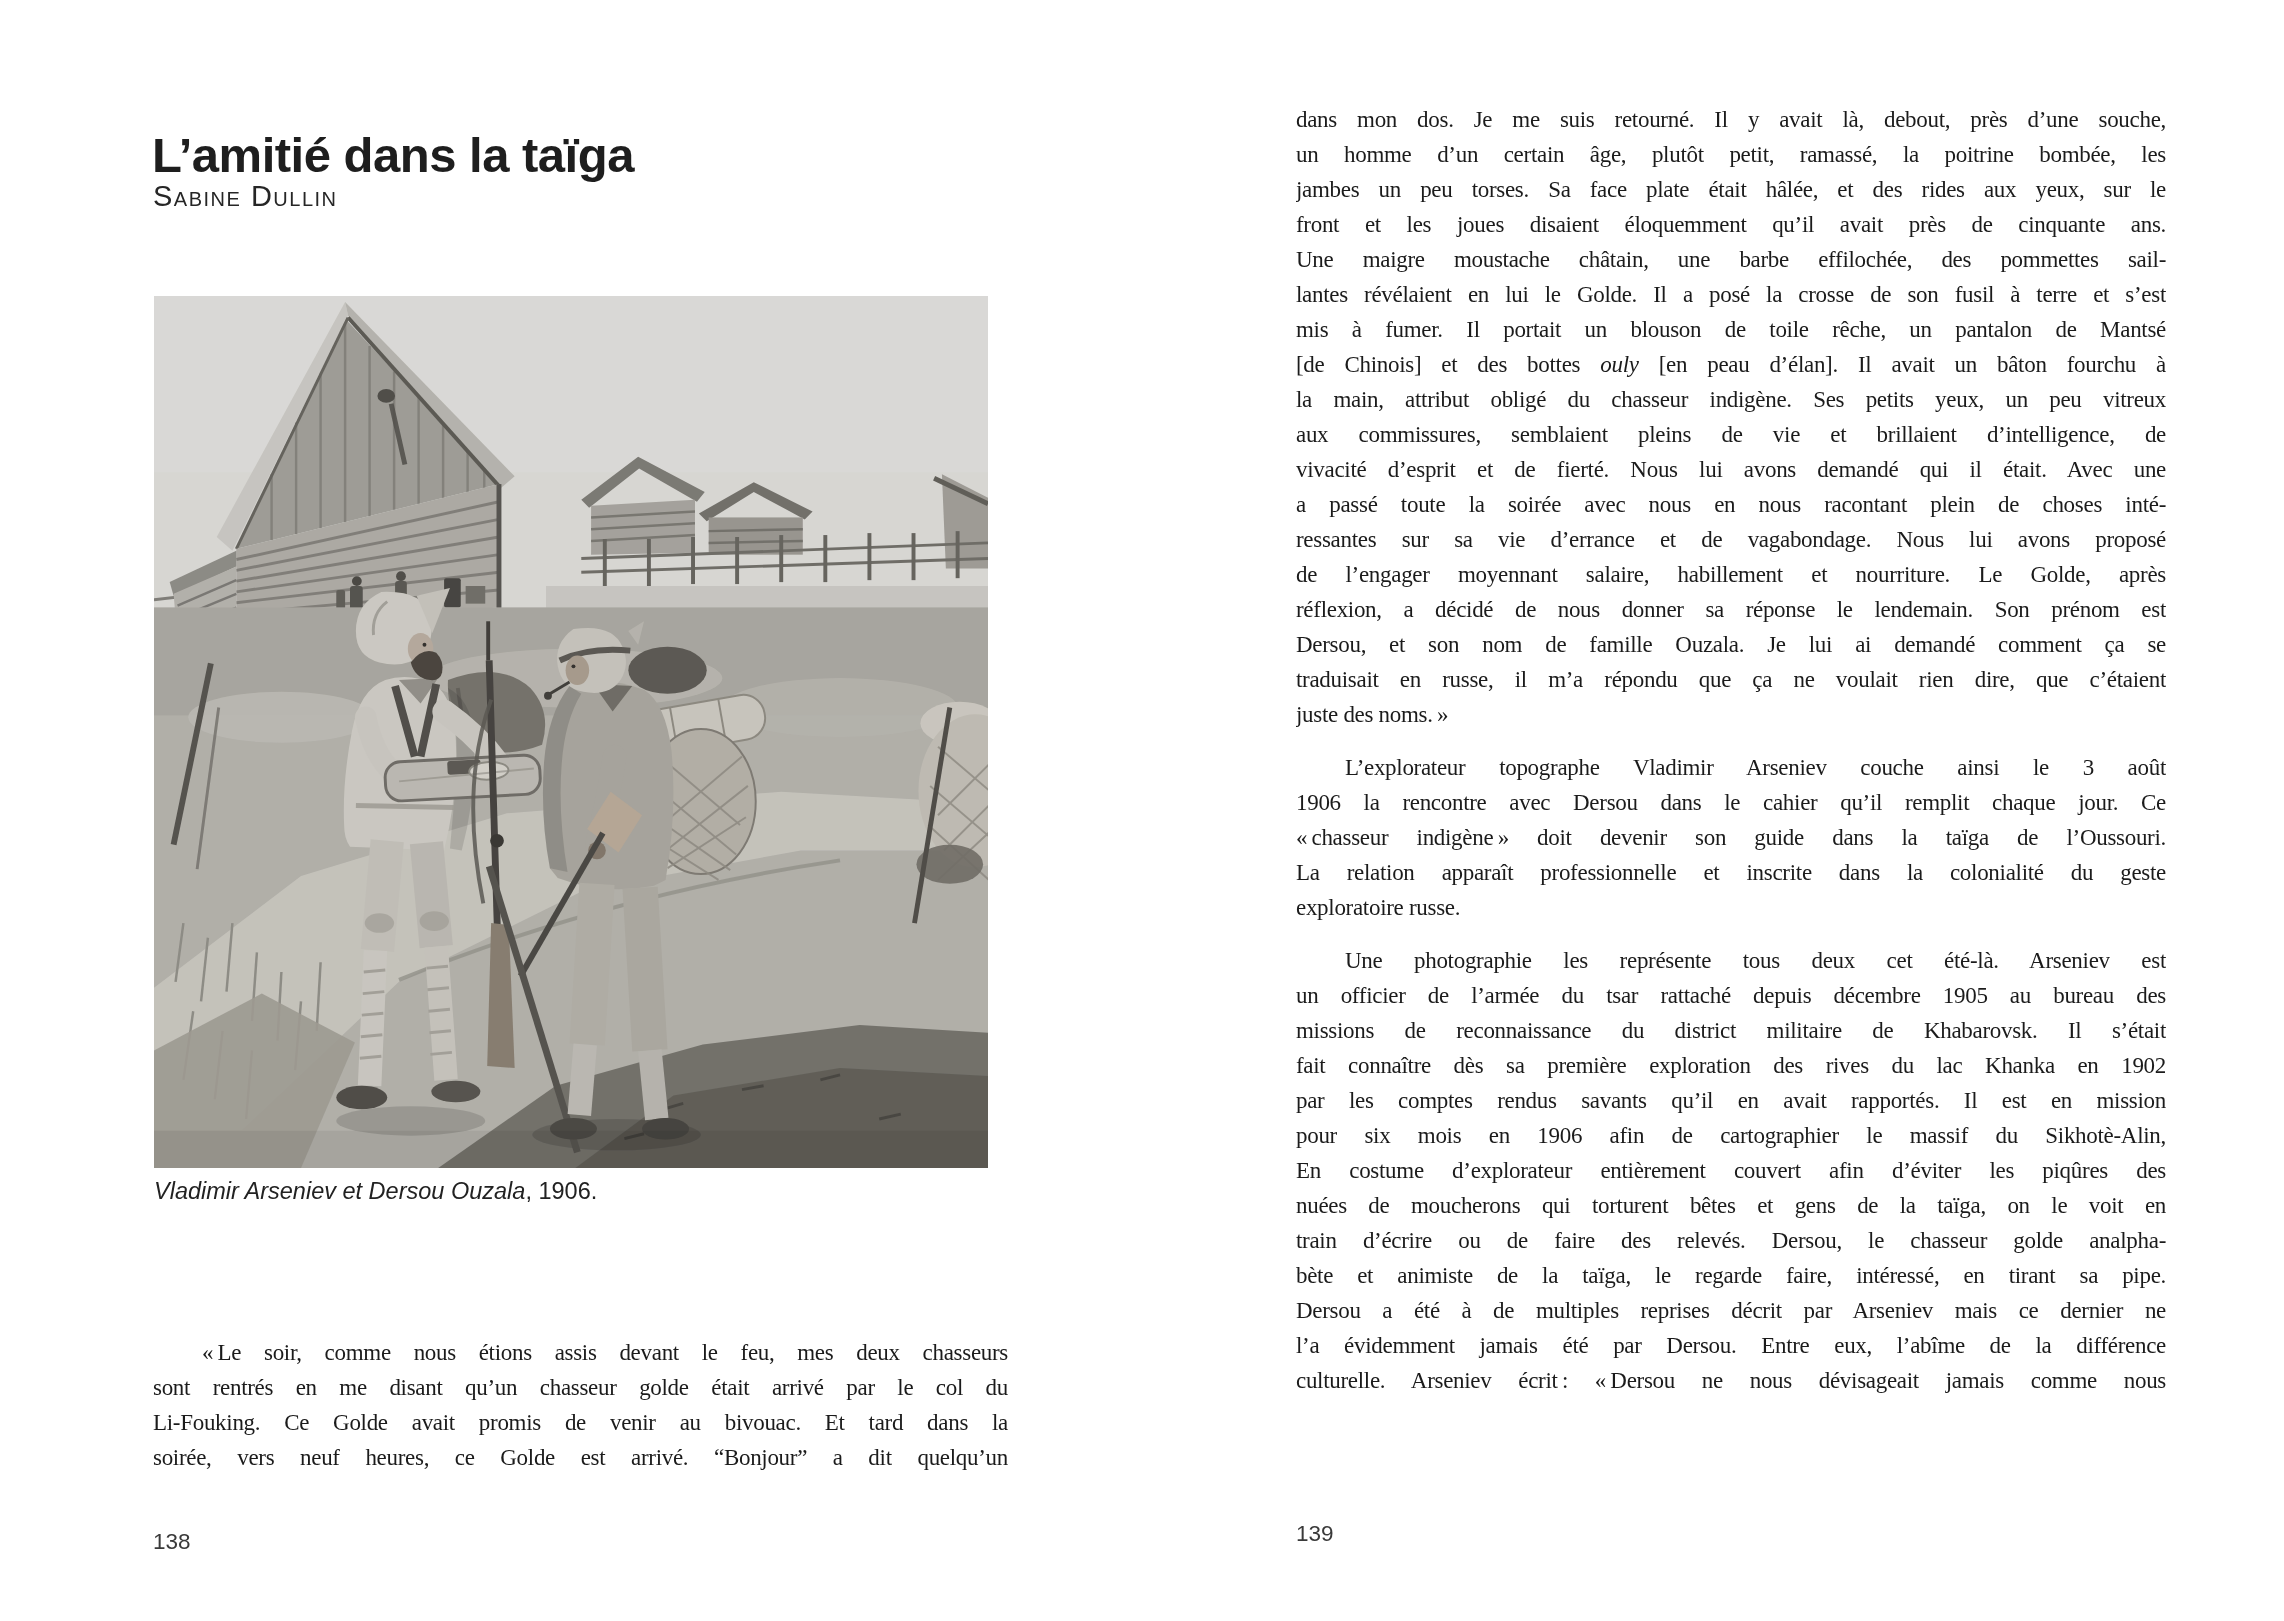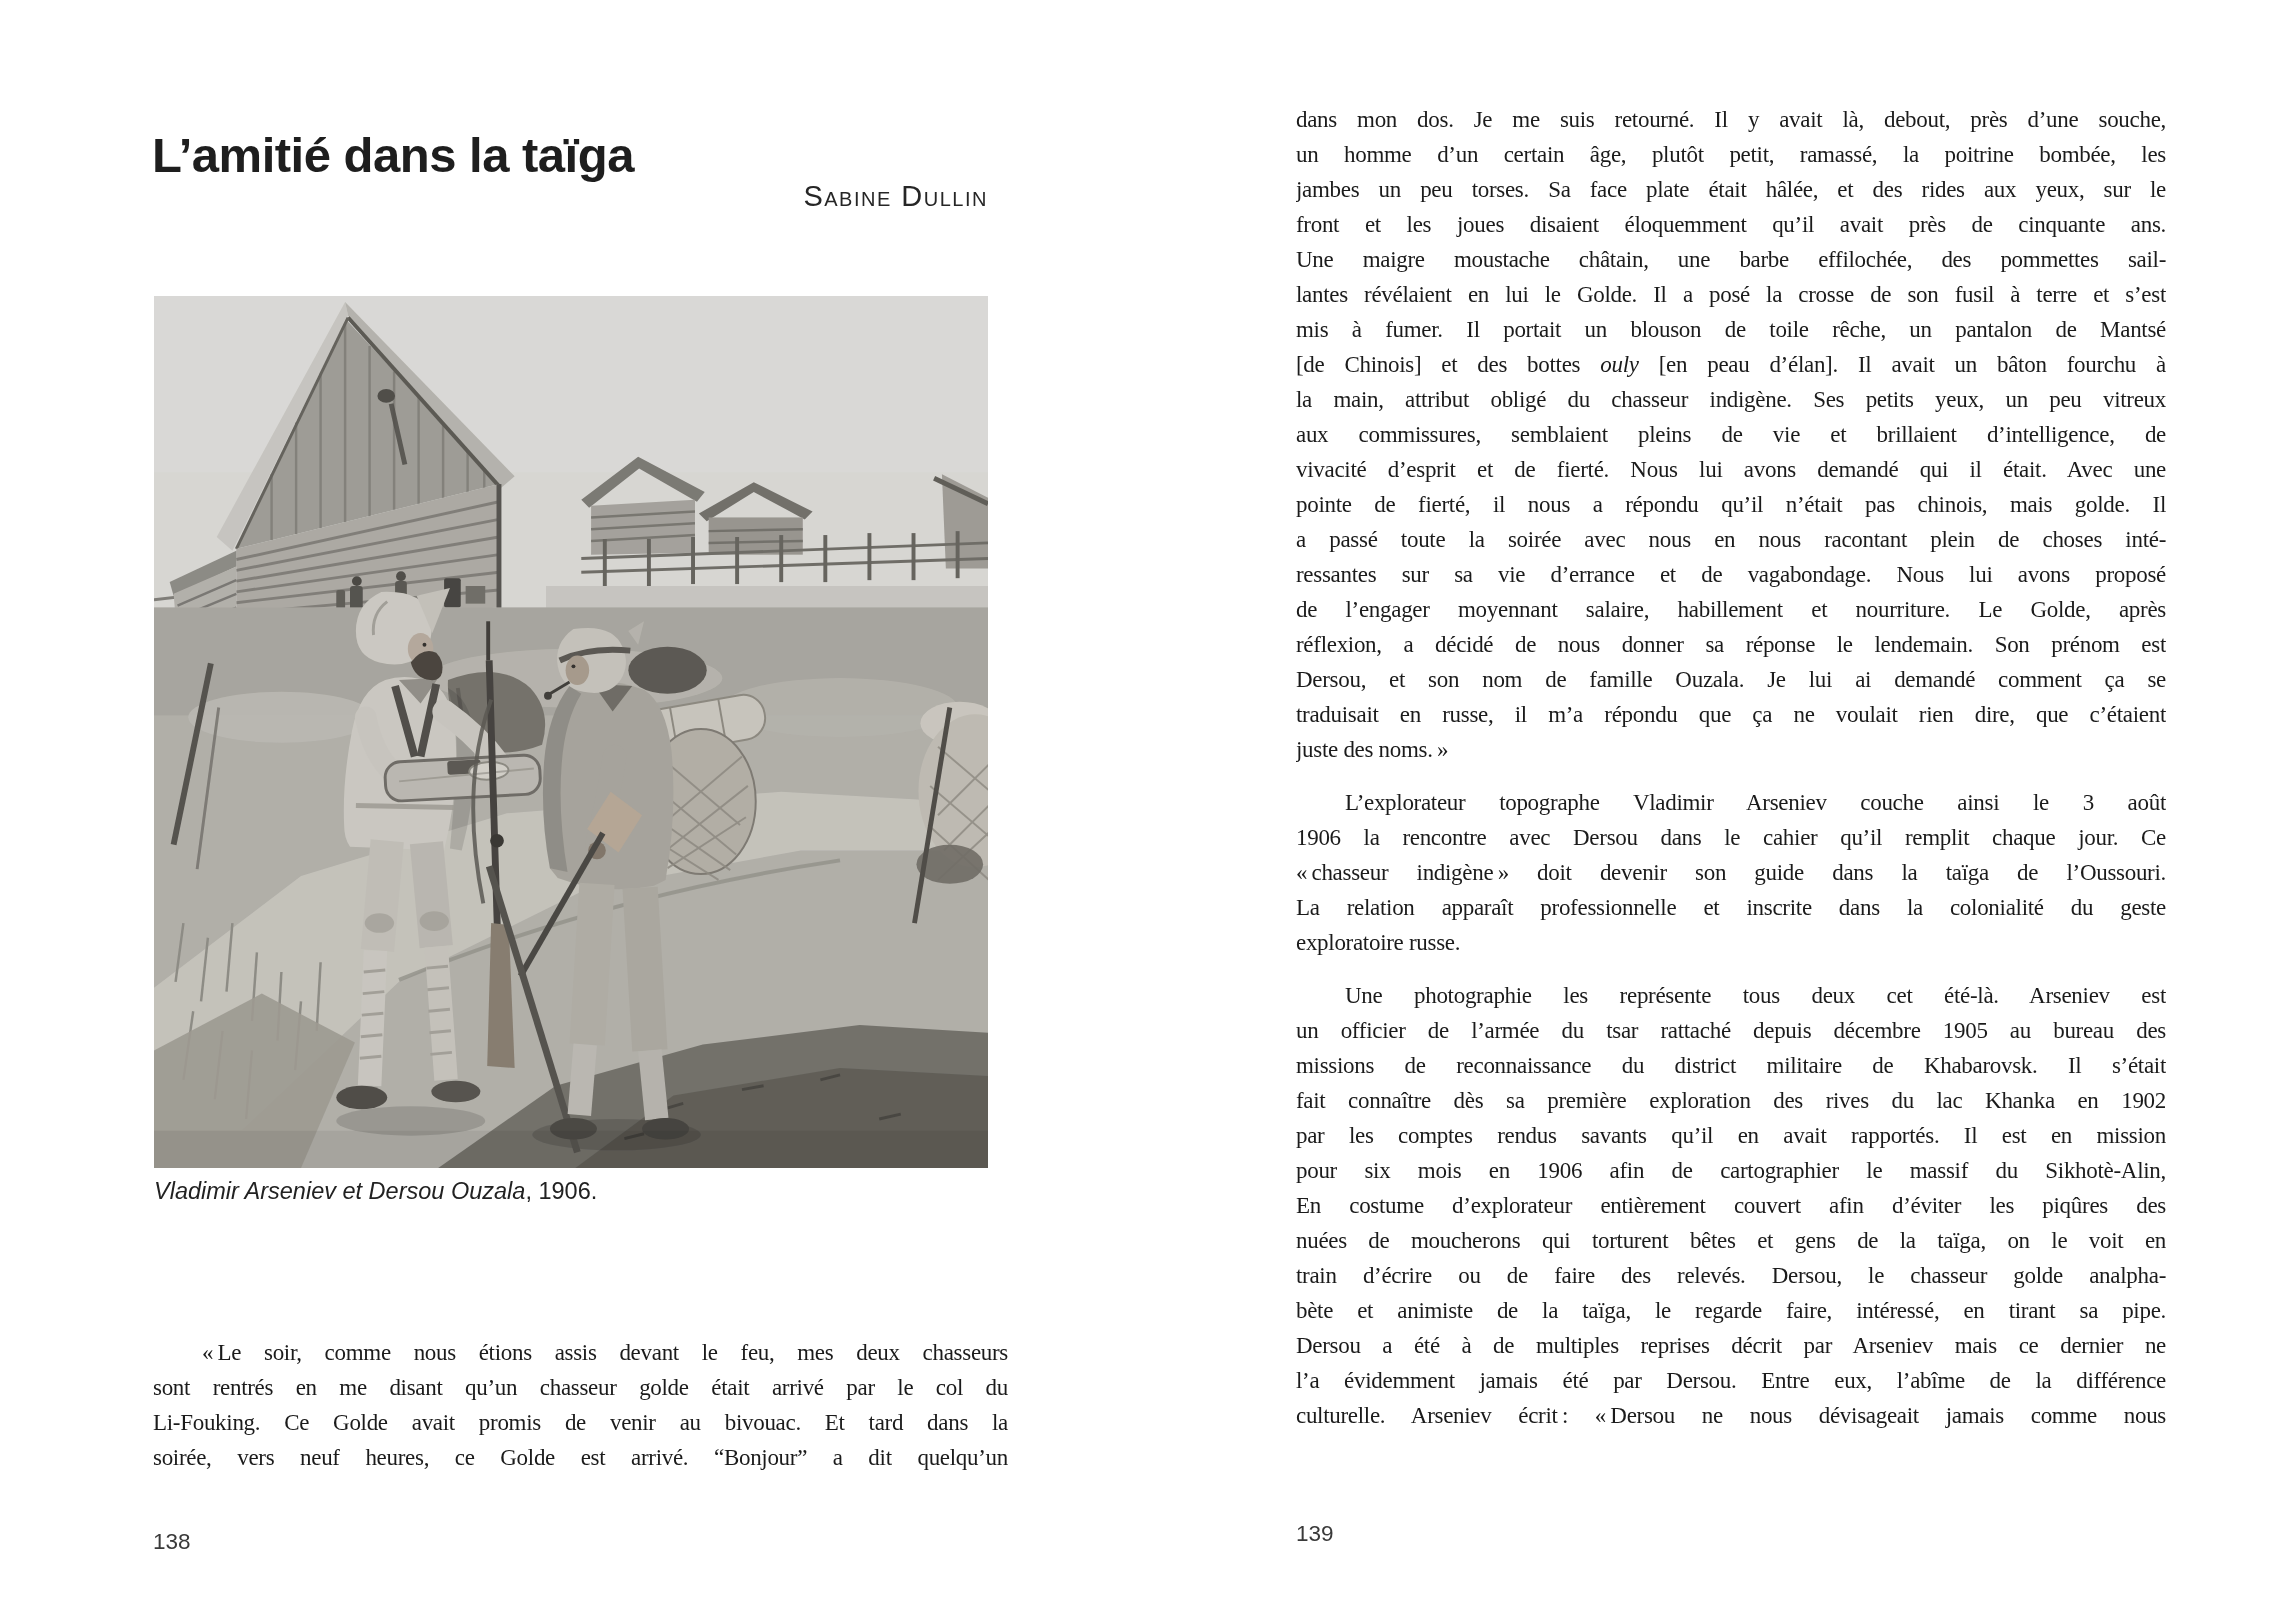--- a/index.html
+++ b/index.html
@@ -5,21 +5,21 @@
   html,body{margin:0;padding:0;background:#e8e8e8;}
   .spread{position:relative;width:2285px;height:1621px;background:#ffffff;overflow:hidden;
           font-family:"Liberation Serif",serif;color:#1b1b1b;}
   .page{position:absolute;top:0;height:1621px;}
   .page-left{left:0;width:1142px;}
   .page-right{left:1142px;width:1143px;}
 
   .chapter-title{position:absolute;left:152px;top:94px;width:882px;
     font-family:"Liberation Sans",sans-serif;font-weight:700;font-size:49px;
     letter-spacing:-0.5px;color:#1e1e1e;}
-  .author{position:absolute;left:153px;top:180px;width:835px;text-align:right;
+  .author{position:absolute;left:153px;top:180px;width:835px;text-align:left;
     font-family:"Liberation Sans",sans-serif;font-variant:small-caps;
     font-size:29px;letter-spacing:1.5px;color:#262626;}
 
   .photo{position:absolute;left:154px;top:296px;width:834px;height:872px;
     background:#cfcec9;overflow:hidden;}
   .photo svg{display:block;width:100%;height:100%;}
 
   .caption{position:absolute;left:154px;top:1178px;width:843px;
     font-family:"Liberation Sans",sans-serif;font-size:23.5px;color:#222;}
   .caption .cap-it{font-style:italic;margin-top:15px;}
@@ -317,21 +317,20 @@
         <div class="line">un homme d’un certain âge, plutôt petit, ramassé, la poitrine bombée, les</div>
         <div class="line">jambes un peu torses. Sa face plate était hâlée, et des rides aux yeux, sur le</div>
         <div class="line">front et les joues disaient éloquemment qu’il avait près de cinquante ans.</div>
         <div class="line">Une maigre moustache châtain, une barbe effilochée, des pommettes sail-</div>
         <div class="line">lantes révélaient en lui le Golde. Il a posé la crosse de son fusil à terre et s’est</div>
         <div class="line">mis à fumer. Il portait un blouson de toile rêche, un pantalon de Mantsé</div>
         <div class="line">[de Chinois] et des bottes <i>ouly</i> [en peau d’élan]. Il avait un bâton fourchu à</div>
         <div class="line">la main, attribut obligé du chasseur indigène. Ses petits yeux, un peu vitreux</div>
         <div class="line">aux commissures, semblaient pleins de vie et brillaient d’intelligence, de</div>
         <div class="line">vivacité d’esprit et de fierté. Nous lui avons demandé qui il était. Avec une</div>
-        <div class="line">pointe de fierté, il nous a répondu qu’il n’était pas chinois, mais golde. Il</div>
         <div class="line">a passé toute la soirée avec nous en nous racontant plein de choses inté-</div>
         <div class="line">ressantes sur sa vie d’errance et de vagabondage. Nous lui avons proposé</div>
         <div class="line">de l’engager moyennant salaire, habillement et nourriture. Le Golde, après</div>
         <div class="line">réflexion, a décidé de nous donner sa réponse le lendemain. Son prénom est</div>
         <div class="line">Dersou, et son nom de famille Ouzala. Je lui ai demandé comment ça se</div>
         <div class="line">traduisait en russe, il m’a répondu que ça ne voulait rien dire, que c’étaient</div>
         <div class="line open-end">juste des noms. »</div>
         <div class="line indent">L’explorateur topographe Vladimir Arseniev couche ainsi le 3 août</div>
         <div class="line">1906 la rencontre avec Dersou dans le cahier qu’il remplit chaque jour. Ce</div>
         <div class="line">« chasseur indigène » doit devenir son guide dans la taïga de l’Oussouri.</div>

